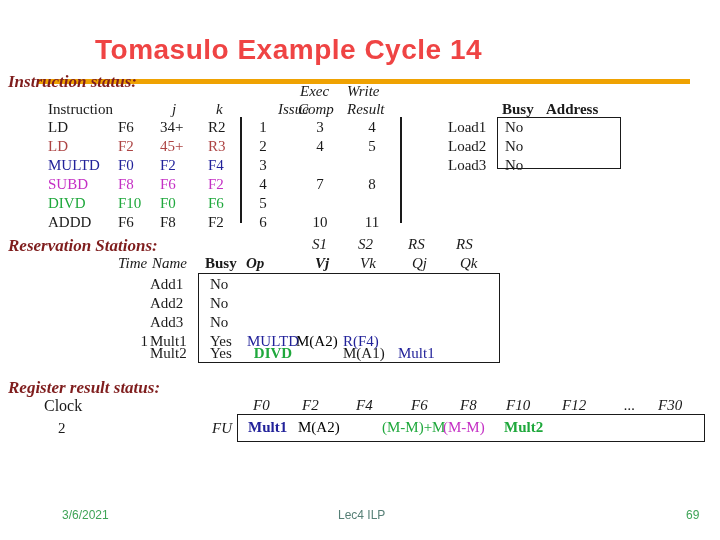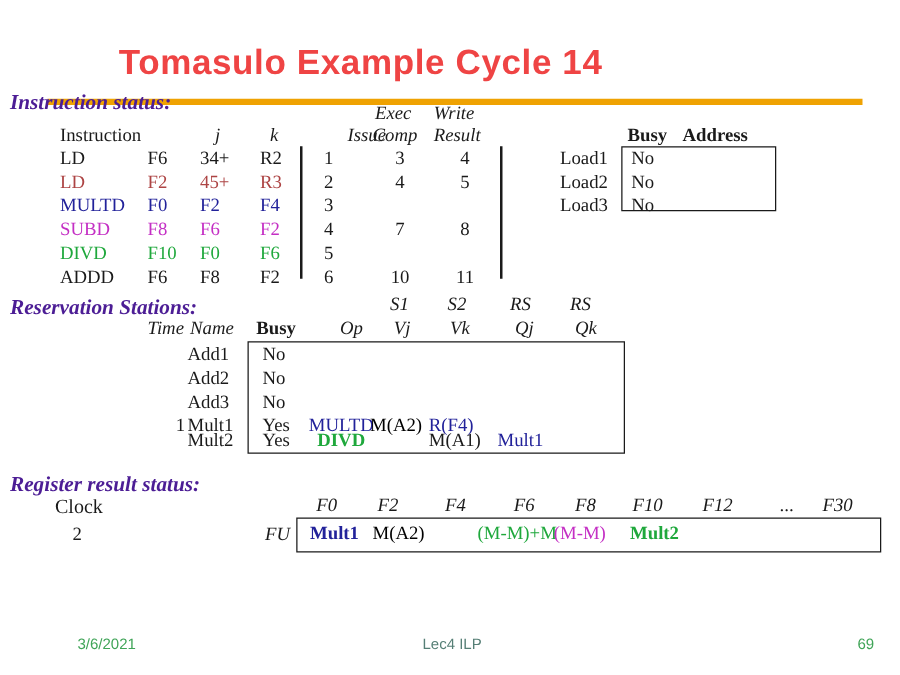--- a/index.html
+++ b/index.html
@@ -9,21 +9,21 @@
   }
   .t{position:absolute;white-space:nowrap;font:15px "Liberation Serif",serif;color:#1a1a1a;}
   .i{font-style:italic;}
   .b{font-weight:bold;}
   .title{
     position:absolute;left:95px;top:34px;
     font:bold 28px "Liberation Sans",sans-serif;color:#ef4444;letter-spacing:0.5px;
   }
   .goldline{position:absolute;left:38px;top:79px;width:652px;height:5px;background:#EFA202;}
   .sechead{
-    position:absolute;font:bold italic 17px "Liberation Serif",serif;color:#4c1d95;
+    position:absolute;font:bold italic 17px "Liberation Serif",serif;color:#7f1d1d;
     white-space:nowrap;
   }
   .c-dkred{color:#AD4444;}
   .c-red{color:#000000;}
   .c-navy{color:#22229A;}
   .c-mag{color:#C42FC4;}
   .c-green{color:#1FA83C;}
   .c-black{color:#1a1a1a;}
   .vline{position:absolute;width:2px;background:#1a1a1a;}
   .box{position:absolute;border:1.5px solid #1a1a1a;}
@@ -150,22 +150,22 @@
   <div class="sechead" style="left:8px;top:236px;">Reservation Stations:</div>
 
   <div class="t i" style="left:312px;top:236px;">S1</div>
   <div class="t i" style="left:358px;top:236px;">S2</div>
   <div class="t i" style="left:408px;top:236px;">RS</div>
   <div class="t i" style="left:456px;top:236px;">RS</div>
 
   <div class="t i" style="left:118px;top:255px;">Time</div>
   <div class="t i" style="left:152px;top:255px;">Name</div>
   <div class="t b" style="left:205px;top:255px;">Busy</div>
-  <div class="t i" style="left:272px;top:255px;">Op</div>
-  <div class="t i" style="left:315px;top:255px;">Vj</div>
+  <div class="t i" style="left:246px;top:255px;font-weight:bold;">Op</div>
+  <div class="t i" style="left:315px;top:255px;font-weight:bold;">Vj</div>
   <div class="t i" style="left:360px;top:255px;">Vk</div>
   <div class="t i" style="left:412px;top:255px;">Qj</div>
   <div class="t i" style="left:460px;top:255px;">Qk</div>
 
   <div class="box" style="left:198px;top:273px;width:300px;height:88px;"></div>
 
   <div class="row t" style="top:276px;">
     <span class="cr-time"></span>
     <span class="cr-name">Add1</span>
     <span class="cr-busy">No</span>

